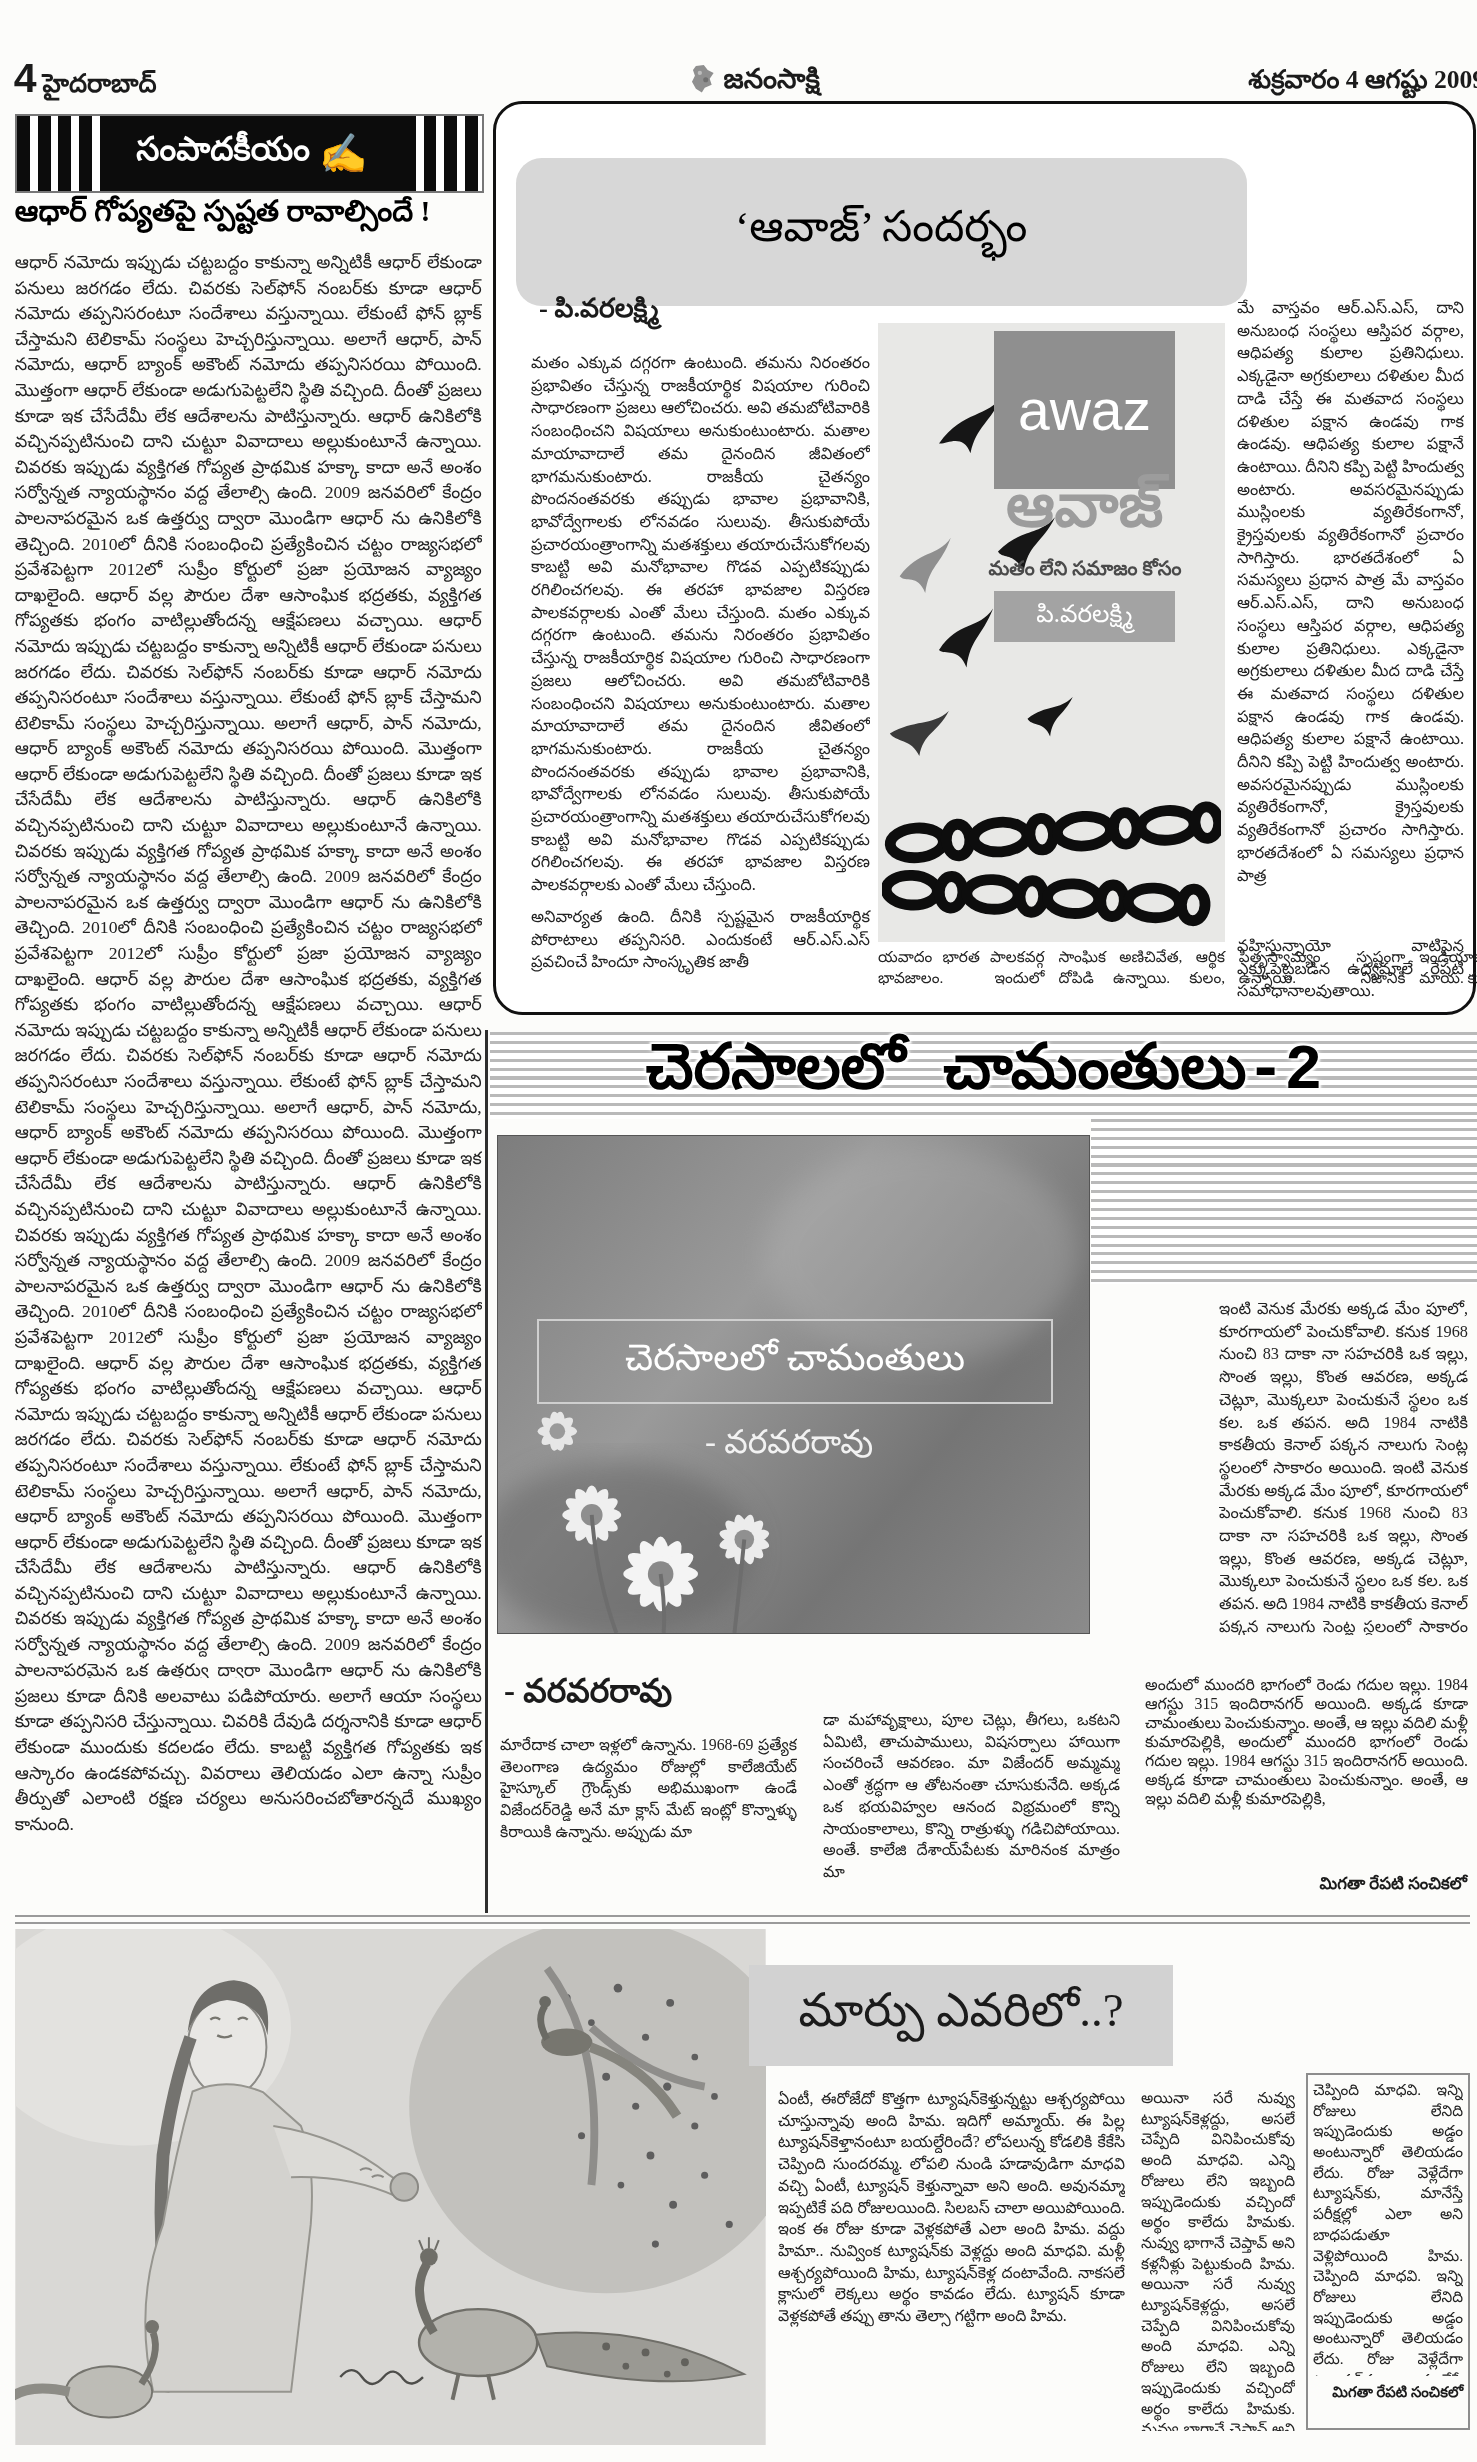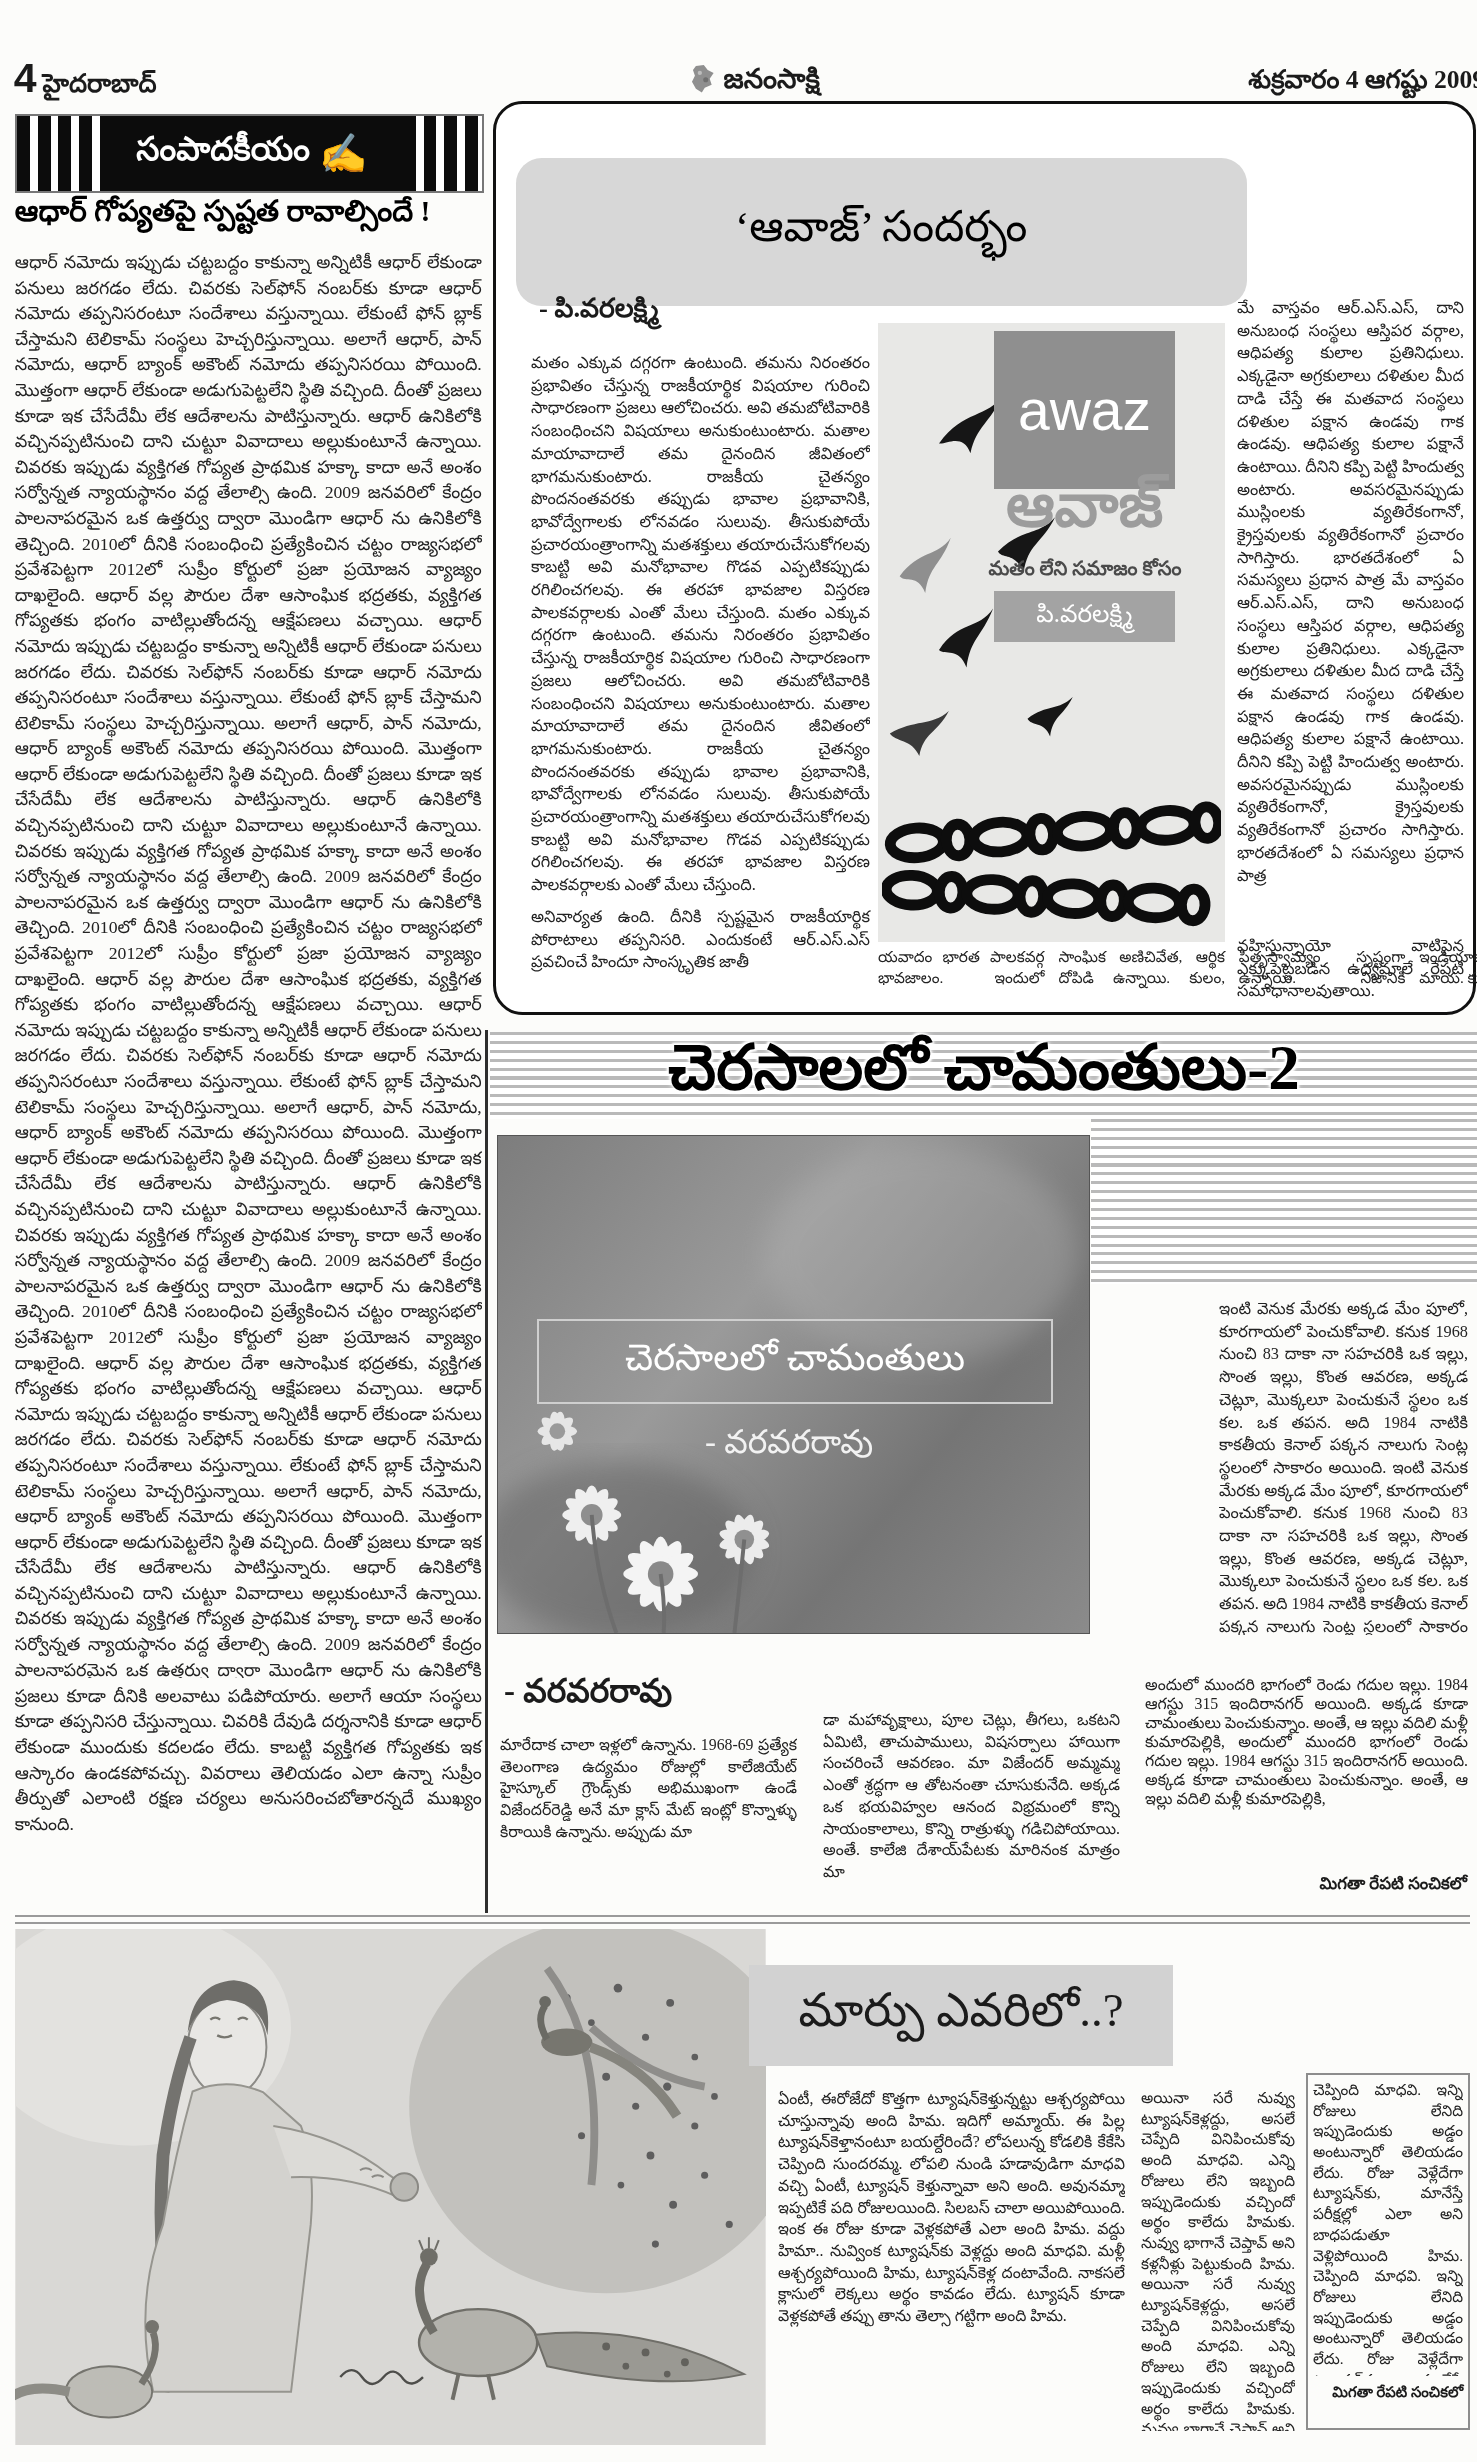--- a/index.html
+++ b/index.html
@@ -37,21 +37,21 @@
   .awaz-panel{left:382px;top:219px;width:347px;height:619px;background:#e8e8e6;}
   .awaz-logo-box{left:116px;top:7.9px;width:181px;height:158px;background:#8f8f8f;display:flex;align-items:center;justify-content:center;}
   .awaz-logo{color:#fff;font-size:57px;font-family:"Liberation Sans",sans-serif;}
   .awaz-te{left:102px;top:148px;width:209px;text-align:center;font-size:61px;font-weight:bold;color:#9c9c9c;}
   .awaz-tag{left:91px;top:234px;width:232px;text-align:center;font-size:19.7px;font-weight:bold;color:#4a4a4a;}
   .awaz-author{left:116px;top:268px;width:181px;height:51px;background:#a3a3a3;display:flex;align-items:center;justify-content:center;color:#fff;font-size:24.6px;}
   .awaz-under{left:382px;top:843px;width:347px;height:57px;column-count:2;column-gap:13.8px;font-size:15.3px;line-height:20.7px;}
 
   
   .stripes{background:repeating-linear-gradient(180deg,#b9b9b9 0 3px,#fff 3px 8.9px);}
-  .ch-band{left:490px;top:1032px;width:988px;height:87px;display:flex;align-items:center;justify-content:center;}
+  .ch-band{left:490px;top:1032px;width:988px;height:87px;display:flex;align-items:center;justify-content:center;font-family:Liberation Mono, monospace;}
   .ch-band .t{font-size:63px;font-weight:bold;color:#000;
       text-shadow:0 0 3.9px #fff,0 0 5.9px #fff,2px 2px 2px #fff,-2px -2px 2px #fff;}
   .ch-ext{left:1091px;top:1119px;width:386px;height:165px;}
   .photo{left:497px;top:1135px;width:591px;height:497px;background:
       linear-gradient(130deg,#7d7d7d 0%,#9a9a9a 38%,#757575 70%,#8b8b8b 100%);border:1px solid #555;}
   .photo-capbox{left:39px;top:183px;width:512px;height:81px;border:2px solid #cfcfcf;
       display:flex;align-items:center;justify-content:center;color:#fff;font-size:37px;}
   .photo-byline{left:207px;top:288px;color:#f2f2f2;font-size:33px;}
   .ch-rightcol{left:1219px;top:1298px;width:249px;font-size:16.3px;line-height:22.7px;}
   .ch-byline{left:504px;top:1673px;font-size:33px;font-weight:bold;}

